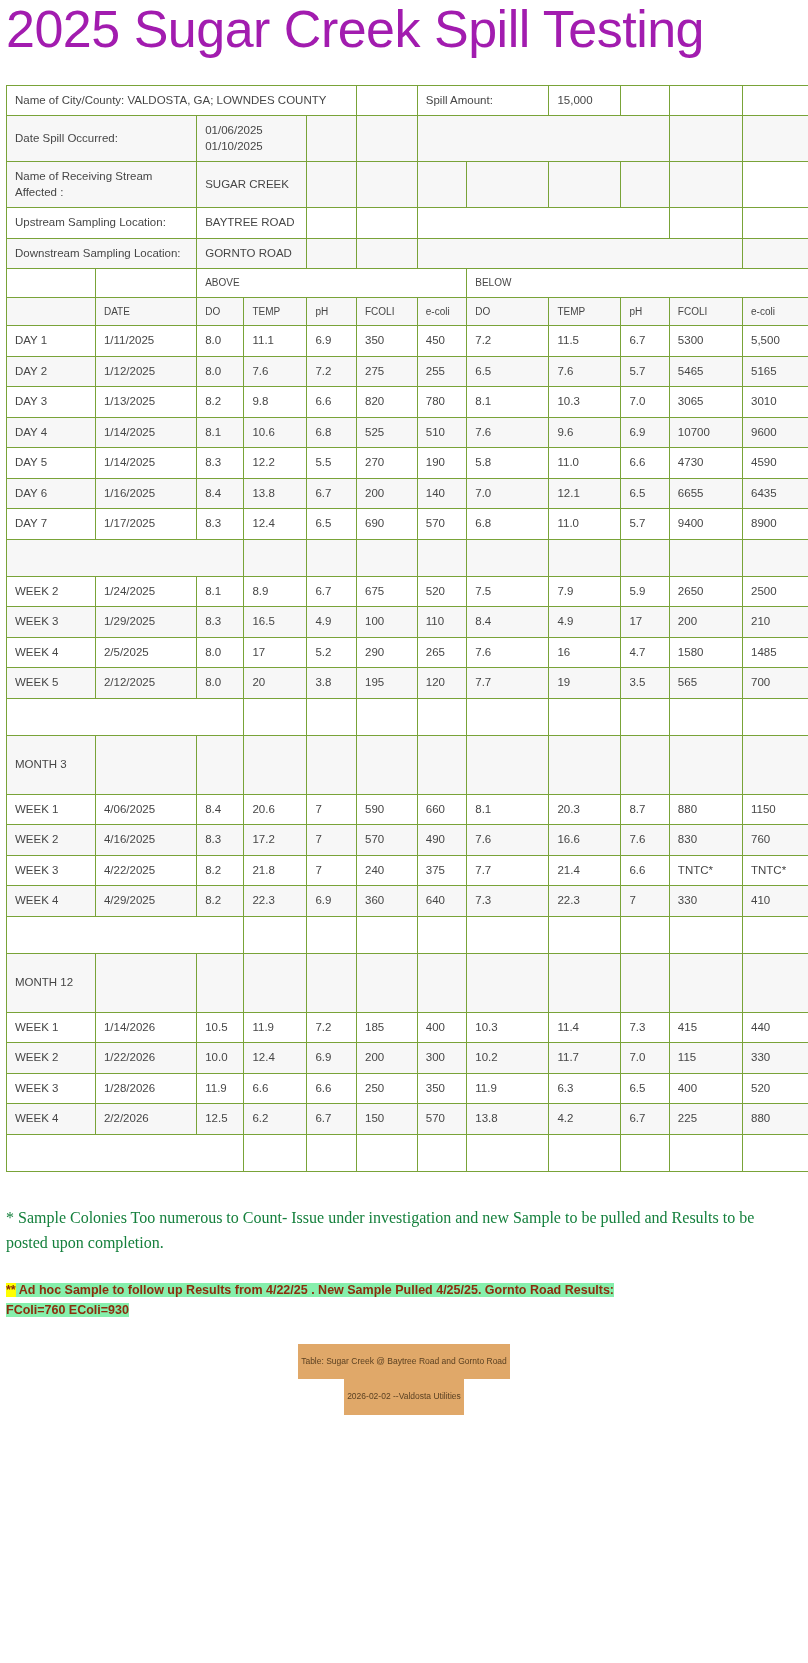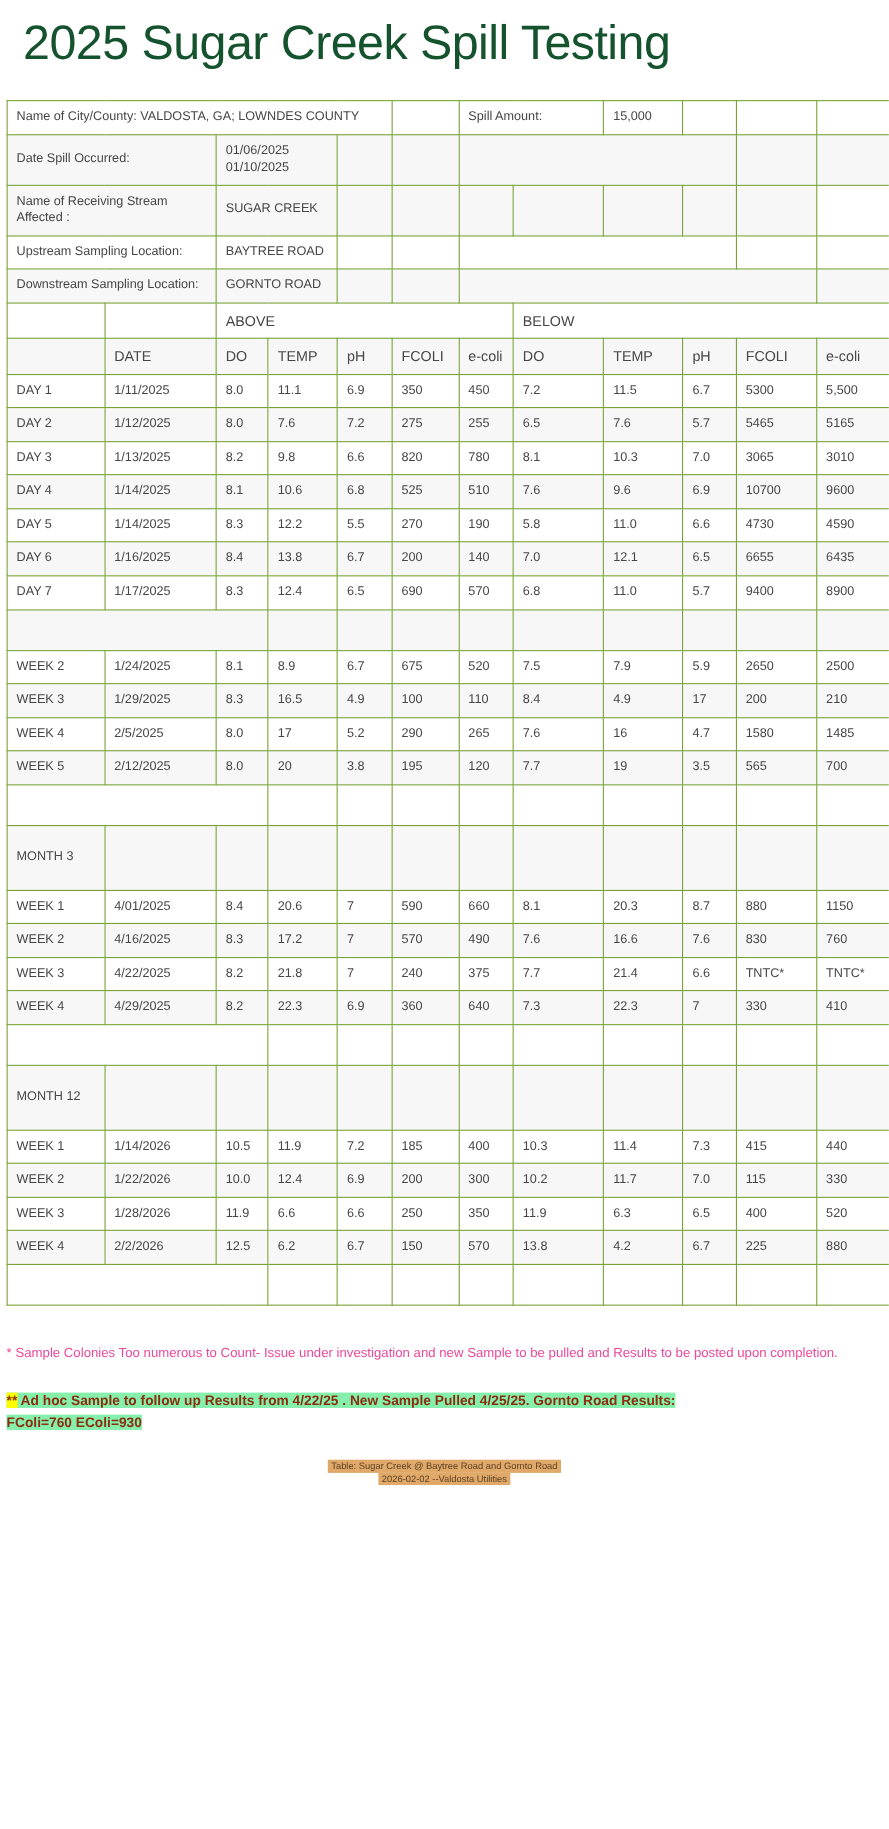--- a/index.html
+++ b/index.html
@@ -15,24 +15,24 @@
     position: relative;
   }
   .page {
     width: 808px;
     box-sizing: border-box;
     padding: 0;
   }
   h1.page-title {
     font-family: "Liberation Sans", sans-serif;
     font-weight: 400;
-    font-size: 44px;
+    font-size: 52px;
     line-height: 1.05;
-    color: #14532d;
-    margin: 15px;
+    color: #a21caf;
+    margin: 0;
     padding: 2px 0 0 6px;
     letter-spacing: -0.5px;
   }
   .table-wrap {
     margin: 28px 0 0 6px;
     width: 744px;
   }
   table.grid {
     border-collapse: collapse;
     table-layout: fixed;
@@ -45,32 +45,33 @@
     padding: 7px 6px 7px 8px;
     vertical-align: middle;
     line-height: 1.35;
     word-wrap: break-word;
     overflow: hidden;
   }
   tr.alt td { background: #f7f7f7; }
   tr.plain td { background: #ffffff; }
 
   
-  .hdr td { font-size: 13px; }
+  .hdr td { font-size: 10px; }
   .hdr td.sub { vertical-align: bottom; }
 
   .spacer-row td { height: 22px; padding: 10px 6px; }
   .month-row td { height: 44px; vertical-align: bottom; }
 
   .notes {
     margin: 34px 0 0 6px;
     width: 756px;
-    font-size: 12px;
+    font-size: 16px;
     line-height: 1.55;
-    color: #ec4899;
+    color: #15803d;
+    font-family: Liberation Serif, serif;
   }
   .adhoc {
     margin: 24px 0 0 6px;
     width: 740px;
     font-size: 12.5px;
     font-weight: bold;
     color: #8b2d0e;
     line-height: 1.6;
   }
   .adhoc .hl-line {
@@ -86,21 +87,21 @@
   .caption {
     margin: 24px auto 0 auto;
     text-align: center;
     font-size: 8.5px;
     line-height: 1.35;
     color: #5b4122;
   }
   .caption span.cap-line {
     background: #e0a869;
     display: inline-block;
-    padding: 0 3px;
+    padding: 12px 3px;
   }
 </style>
 </head>
 <body>
 
 <div class="page">
 
   <h1 class="page-title">2025 Sugar Creek Spill Testing</h1>
 
   <div class="table-wrap">
@@ -382,21 +383,21 @@
             <td></td>
             <td></td>
             <td></td>
             <td></td>
             <td></td>
             <td></td>
             <td></td>
           </tr>
           <tr class="plain">
             <td>WEEK 1</td>
-            <td>4/01/2025</td>
+            <td>4/06/2025</td>
             <td>8.4</td>
             <td>20.6</td>
             <td>7</td>
             <td>590</td>
             <td>660</td>
             <td>8.1</td>
             <td>20.3</td>
             <td>8.7</td>
             <td>880</td>
             <td>1150</td>

